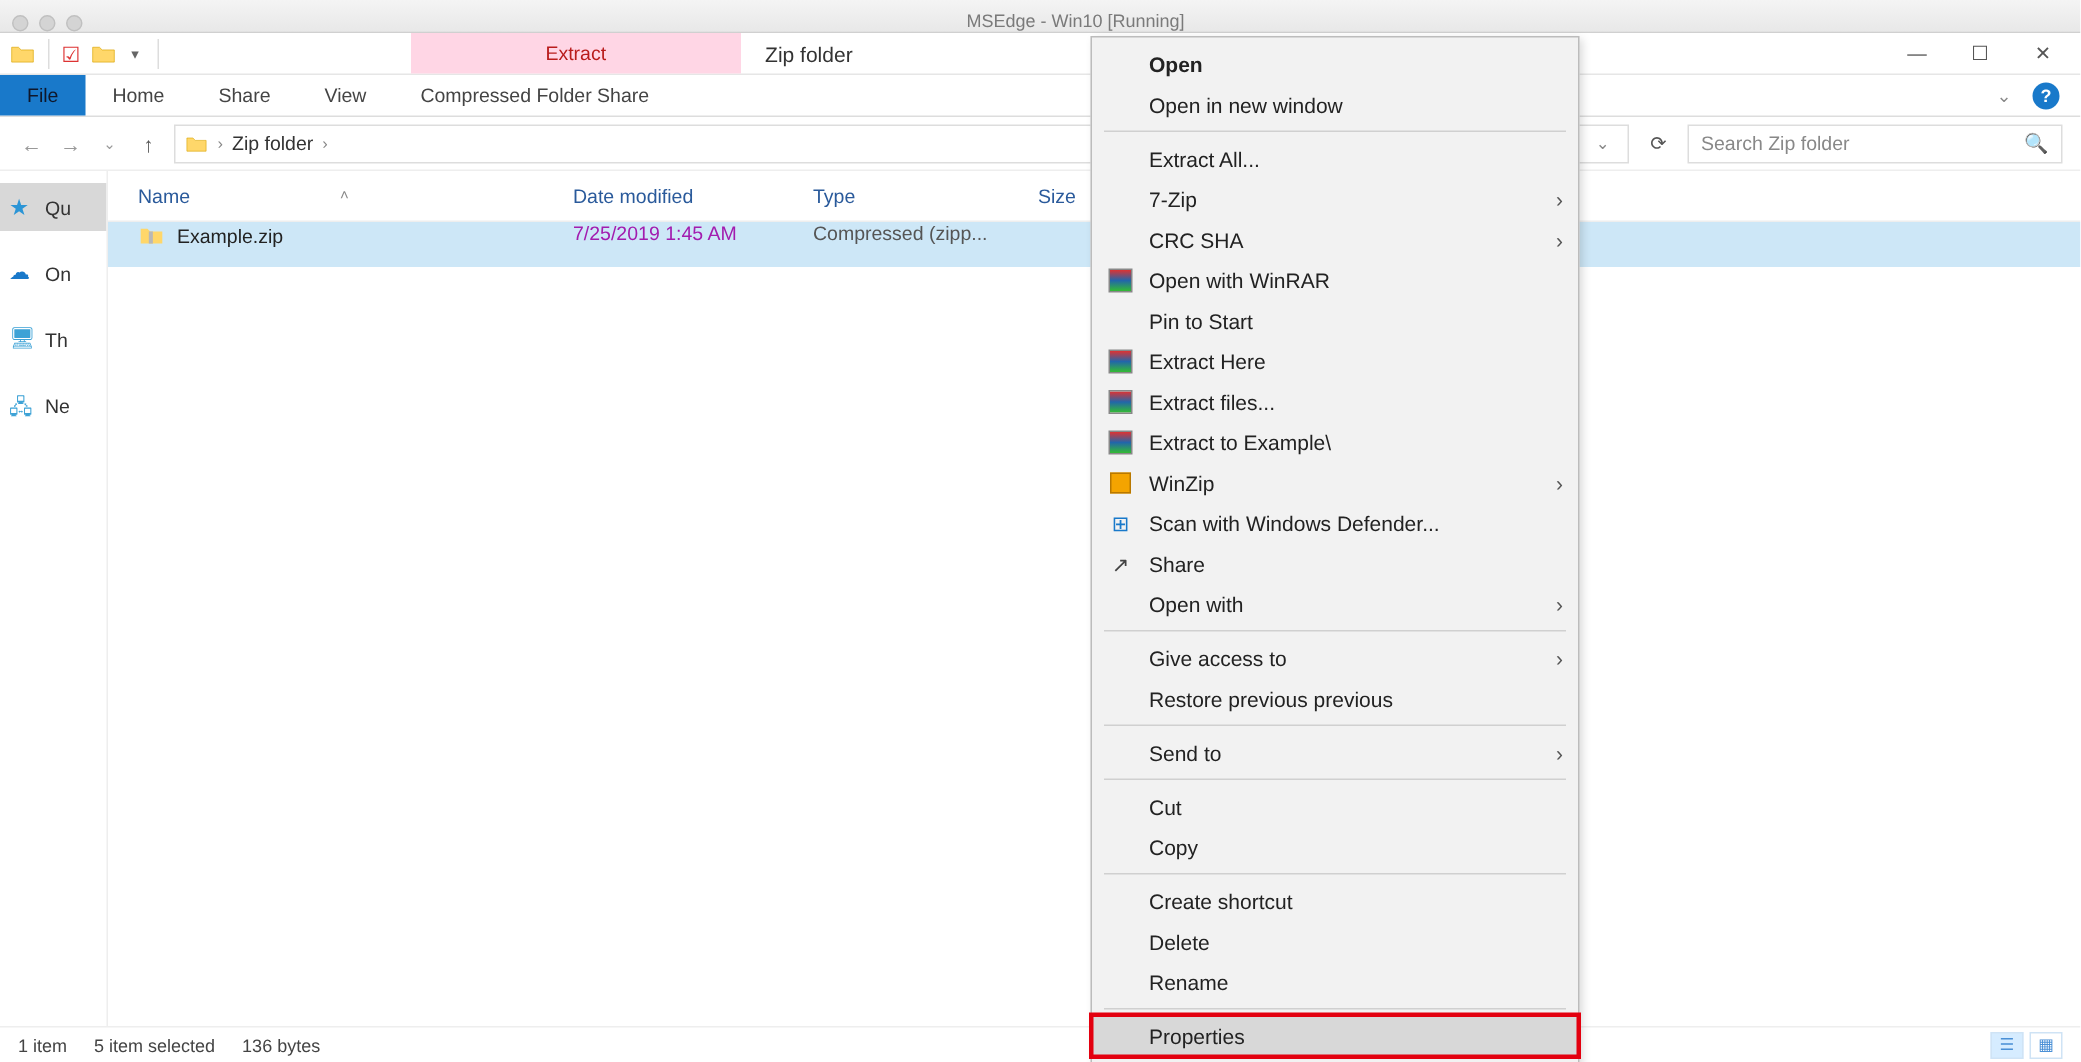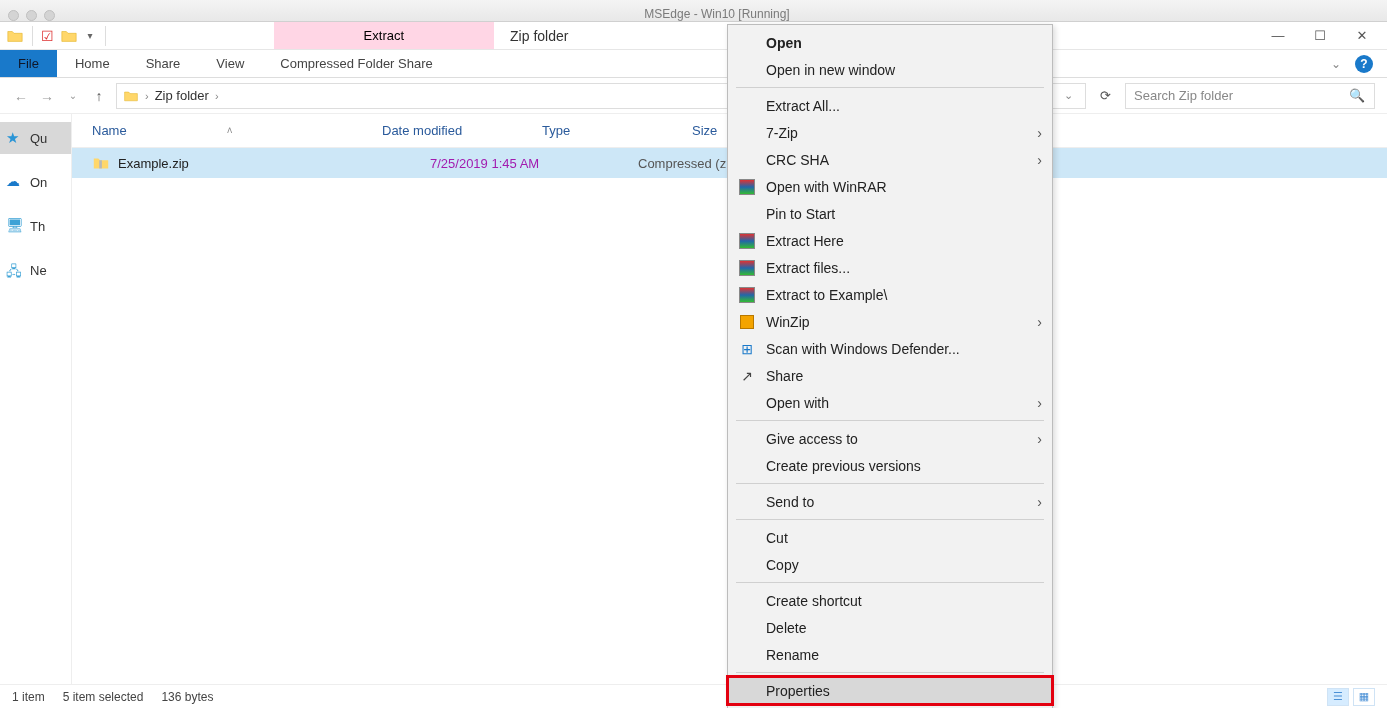--- a/index.html
+++ b/index.html
@@ -11,21 +11,21 @@
   .mac-dot { width:11px; height:11px; border-radius:50%; background:#d4d4d4; border:1px solid #c0c0c0; }
   .mac-title { flex:1; text-align:center; color:#7a7a7a; font-size:12px; }
 
   
   .ribbon-top { height:28px; display:flex; align-items:stretch; border-bottom:1px solid #e6e6e6; }
   .qat { display:flex; align-items:center; gap:6px; padding:0 6px; }
   .qat .folder-icon { width:18px; height:18px; }
   .qat-sep { width:1px; height:20px; background:#ddd; margin:0 2px; }
   .qat-chev { font-size:10px; color:#666; padding:0 4px; }
   .contextual { margin-left:160px; display:flex; }
-  .contextual-tab { padding:0 90px; background:#ffd6e5; color:#000000; display:flex; align-items:center; justify-content:center; font-size:13px; }
+  .contextual-tab { padding:0 90px; background:#ffd6e5; color:#b91c1c; display:flex; align-items:center; justify-content:center; font-size:13px; }
   .win-title { padding:0 16px; display:flex; align-items:center; font-size:14px; color:#333; }
   .win-controls { margin-left:auto; display:flex; align-items:center; gap:24px; padding:0 16px; color:#555; }
   .win-ctrl { width:18px; text-align:center; font-size:13px; }
 
   
   .ribbon-tabs { height:28px; display:flex; align-items:center; border-bottom:1px solid #ddd; }
   .file-tab { background:#1979ca; color:#0f172a; padding:0 18px; height:100%; display:flex; align-items:center; font-size:13px; }
   .tab { padding:0 18px; height:100%; display:flex; align-items:center; color:#444; }
   .tool-tab { padding:0 18px; }
   .ribbon-right { margin-left:auto; display:flex; align-items:center; gap:14px; padding-right:14px; }
@@ -56,21 +56,21 @@
   .net { color:#3da2d6; font-size:14px; }
 
   .content { flex:1; position:relative; }
   .cols { display:flex; align-items:center; height:34px; border-bottom:1px solid #eee; padding-left:20px; color:#2a5a9b; font-size:13px; }
   .col-name { width:290px; display:flex; align-items:center; }
   .sort-caret { margin-left:100px; font-size:10px; color:#888; }
   .col-date { width:160px; }
   .col-type { width:150px; }
   .col-size { width:80px; }
 
-  .row { display:flex; align-items:center; height:30px; padding-left:20px; background:#cde7f7;gap:48px; }
+  .row { display:flex; align-items:flex-start; height:30px; padding-left:20px; background:#cde7f7; }
   .row .fname { width:290px; display:flex; align-items:center; gap:8px; color:#222; }
   .zip-ic { width:18px; height:18px; }
   .row .fdate { width:160px; color:#a21caf; }
   .row .ftype { width:150px; color:#555; }
   .row .fsize { width:80px; color:#555; text-align:right; }
 
   
   .status { height:24px; border-top:1px solid #eee; display:flex; align-items:center; padding:0 12px; gap:18px; color:#444; font-size:12px; }
   .status-right { margin-left:auto; display:flex; gap:4px; }
   .view-btn { width:22px; height:18px; border:1px solid #cfe3f5; display:flex; align-items:center; justify-content:center; font-size:11px; color:#4a90d6; }
@@ -285,21 +285,21 @@
   <div class="ctx-item">
       <span>Open with</span>
       <span class="sub">›</span>
     </div>
   <div class="ctx-sep"></div>
   <div class="ctx-item">
       <span>Give access to</span>
       <span class="sub">›</span>
     </div>
   <div class="ctx-item">
-      <span>Create previous versions</span>
+      <span>Restore previous previous</span>
     </div>
   <div class="ctx-sep"></div>
   <div class="ctx-item">
       <span>Send to</span>
       <span class="sub">›</span>
     </div>
   <div class="ctx-sep"></div>
   <div class="ctx-item">
       <span>Cut</span>
     </div>

